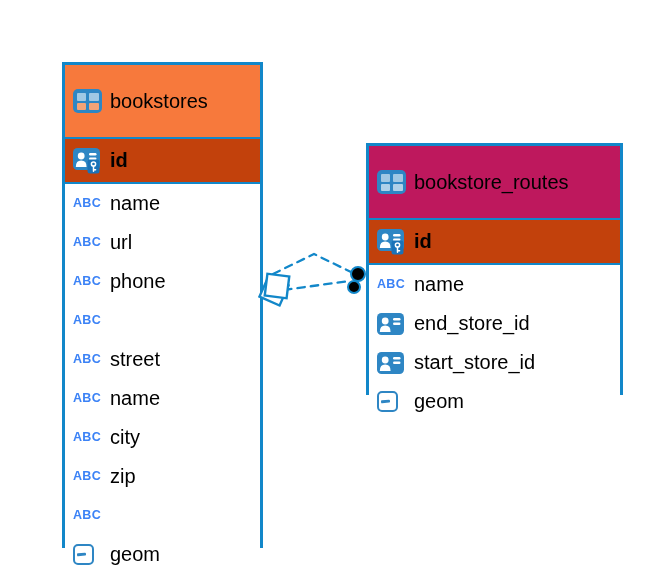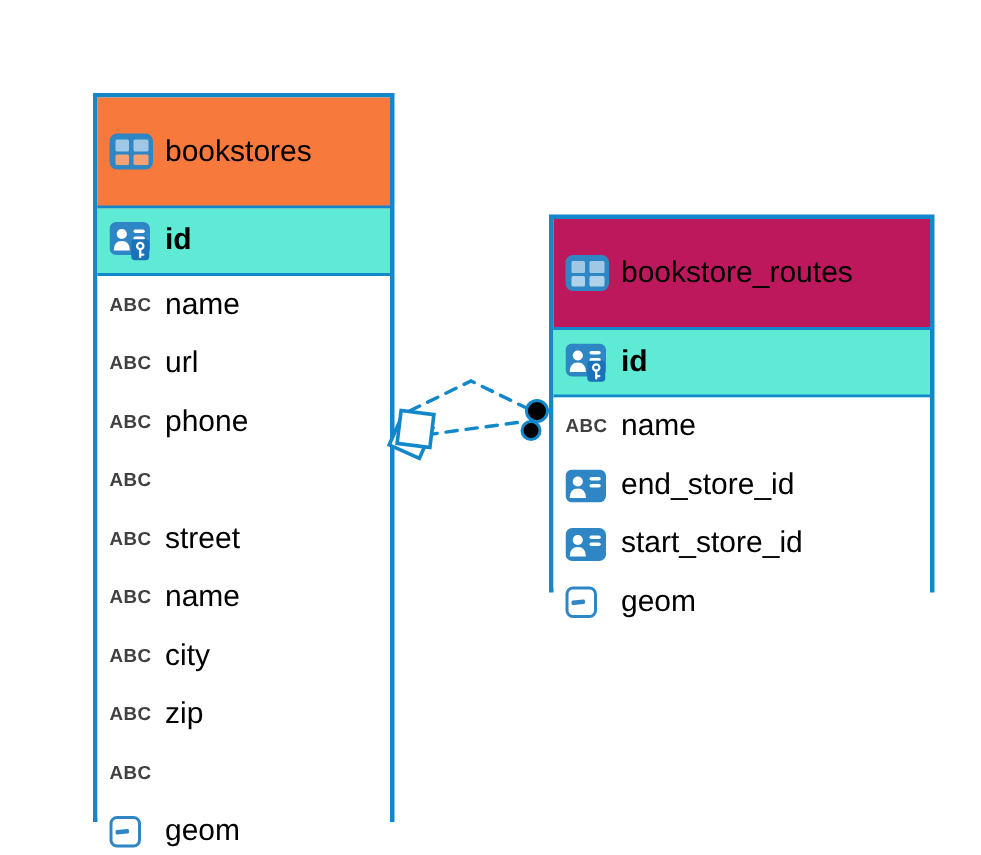--- a/index.html
+++ b/index.html
@@ -14,21 +14,21 @@
   .t-right{left:366px;top:143px;width:257px;height:252px;}
   .hdr{
     display:flex;align-items:center;gap:8px;height:42px;padding:15px 8px;
     border-bottom:2.5px solid #1287C9;font-size:20px;box-sizing:content-box;
   }
   .hdr-orange{background:#F7793C;--cellbg:#F5A376;}
   .hdr-gray{background:#be185d;--cellbg:rgba(255,255,255,0.62);}
   .title{white-space:nowrap;}
   .pk-row{
     display:flex;align-items:center;gap:8px;height:43px;padding:0 8px;
-    border-bottom:2.5px solid #1287C9;font-size:20px;font-weight:bold;background:#5eead4;
+    border-bottom:2.5px solid #1287C9;font-size:20px;font-weight:bold;background:#c2410c;
   }
   .cols{padding:0;}
   .col-row{
     display:flex;align-items:center;gap:8px;height:39px;padding:0 8px;
     font-size:20px;background:#fff;
   }
   .ic-slot{
     flex:0 0 29px;width:29px;display:flex;align-items:center;justify-content:flex-start;
   }
   
@@ -36,21 +36,21 @@
     width:29px;height:24px;background:#2E86C4;border-radius:5px;box-sizing:border-box;
     padding:3.5px;display:grid;grid-template-columns:1fr 1fr;grid-template-rows:1.25fr 1fr;
     gap:2.2px;flex:0 0 29px;
   }
   .tbl-icon i{display:block;border-radius:1px;}
   .tbl-icon .c-top{background:rgba(255,255,255,0.55);}
   .tbl-icon .c-bot{background:var(--cellbg,rgba(255,255,255,0.55));}
   
   .abc-ic{
     font-family:"Liberation Sans", sans-serif;font-weight:700;font-size:12.5px;
-    color:#404040;letter-spacing:0.3px;line-height:1;
+    color:#3b82f6;letter-spacing:0.3px;line-height:1;
   }
   
   .geom-ic{
     width:21px;height:21px;border:2.6px solid #2E86C4;border-radius:5px;background:#fff;
     box-sizing:border-box;display:inline-flex;align-items:center;
   }
   .geom-dash{
     width:9px;height:2.6px;background:#2E86C4;margin-left:2px;border-radius:1px;
     transform:rotate(-6deg);
   }

